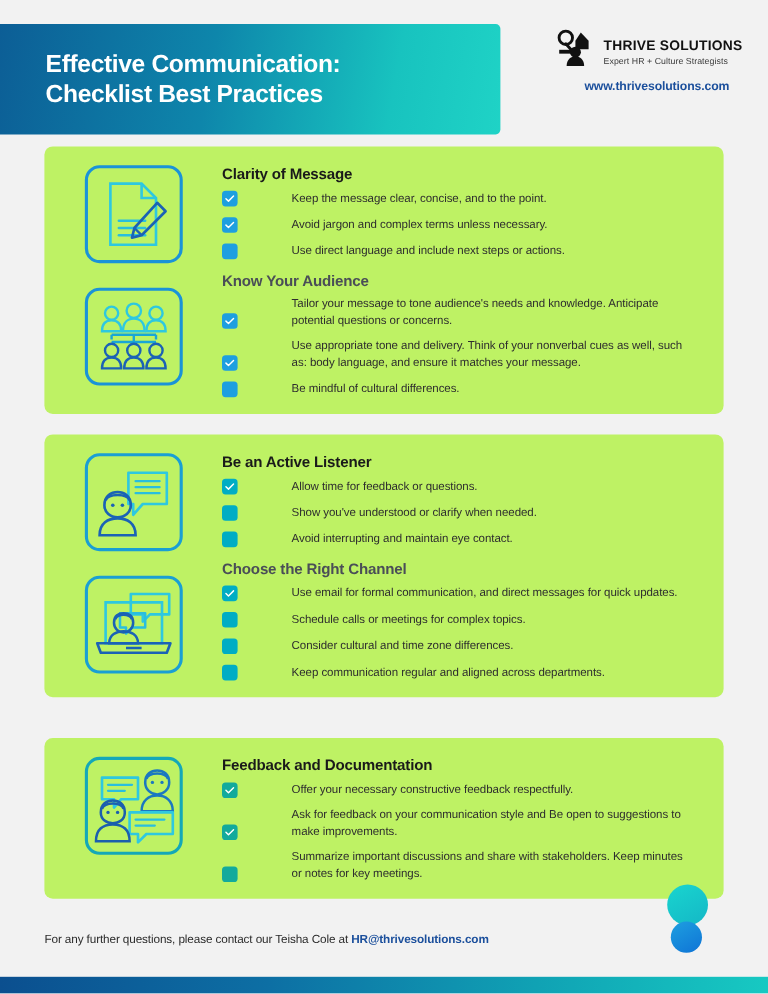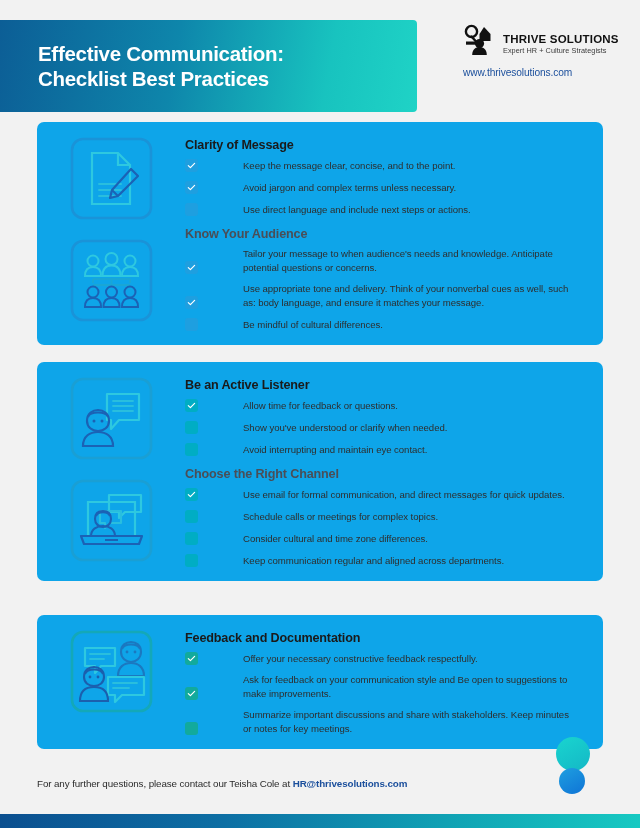--- a/index.html
+++ b/index.html
@@ -30,28 +30,28 @@
   .brand-text { display: flex; flex-direction: column; }
   .brand-name {
     font-size: 11.5px; font-weight: bold; color: #111111;
     letter-spacing: 0.2px; line-height: 13px; white-space: nowrap;
   }
   .brand-tag {
     font-size: 7.3px; color: #3a3a3a; line-height: 10px;
     white-space: nowrap; letter-spacing: 0.05px;
   }
   .brand-url {
-    margin-top: 11px; font-size: 10.2px; font-weight: normal;
-    color: #1b4f9c; letter-spacing: -0.1px; white-space: nowrap;
+    margin-top: 11px; font-size: 10.2px; font-weight: bold;
+    color: #1b4f9c; letter-spacing: -0.1px; white-space: nowrap; margin-left: 24px;
   }
 
   
   .card {
     position: absolute; left: 37px; width: 566px;
-    background: #0ea5e9; border-radius: 7px;
+    background: #bef264; border-radius: 7px;
   }
   .card-inner { display: flex; padding: 14px 0 14px 0; }
   .icon-col { width: 148px; flex: none; display: flex; flex-direction: column; align-items: center; }
   .icon-box { width: 85px; height: 85px; flex: none; }
   .icon-box + .icon-box { margin-top: 17px; }
   .body-col { flex: 1; padding-right: 26px; padding-top: 2px; }
 
   .sec-title {
     font-size: 12.6px; font-weight: bold; color: #1a1a1a;
     letter-spacing: -0.15px; margin-bottom: 6px;
@@ -183,21 +183,21 @@
             <span class="chk" style="background: rgb(30, 159, 224);"></span>
             <span class="item-text">Use direct language and include next steps or actions.</span>
           </div>
           <div class="sec-title grey spaced">Know Your Audience</div>
           <div class="item">
             <span class="chk" style="background: rgb(30, 159, 224);">
               <svg width="9" height="9" viewBox="0 0 9 9">
                 <path d="M1.3 4.6 L3.4 6.6 L7.6 2.4" fill="none" stroke="#ffffff" stroke-width="1.2" stroke-linecap="round" stroke-linejoin="round"></path>
               </svg>
             </span>
-            <span class="item-text">Tailor your message to when audience's needs and knowledge. Anticipate potential questions or concerns.</span>
+            <span class="item-text">Tailor your message to tone audience's needs and knowledge. Anticipate potential questions or concerns.</span>
           </div>
           <div class="item">
             <span class="chk" style="background: rgb(30, 159, 224);">
               <svg width="9" height="9" viewBox="0 0 9 9">
                 <path d="M1.3 4.6 L3.4 6.6 L7.6 2.4" fill="none" stroke="#ffffff" stroke-width="1.2" stroke-linecap="round" stroke-linejoin="round"></path>
               </svg>
             </span>
             <span class="item-text">Use appropriate tone and delivery. Think of your nonverbal cues as well, such as: body language, and ensure it matches your message.</span>
           </div>
           <div class="item">

